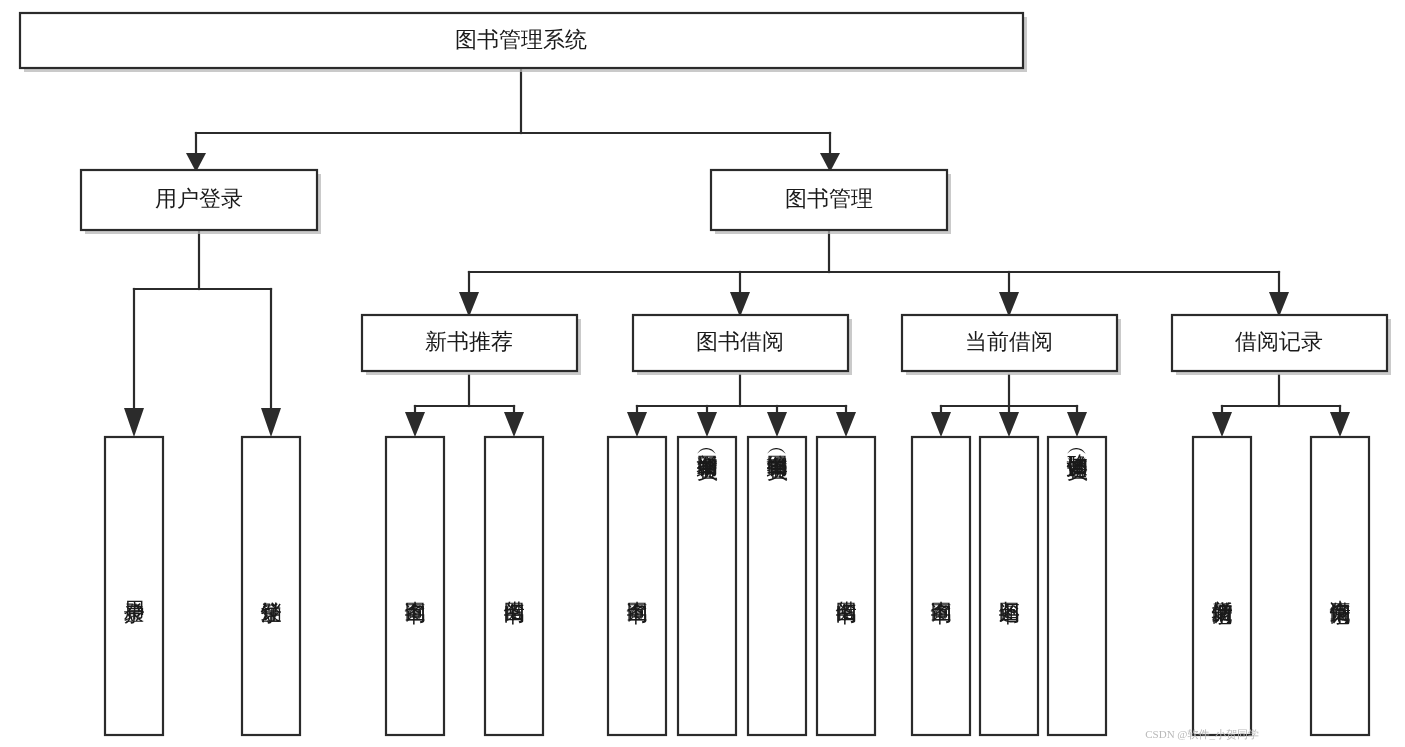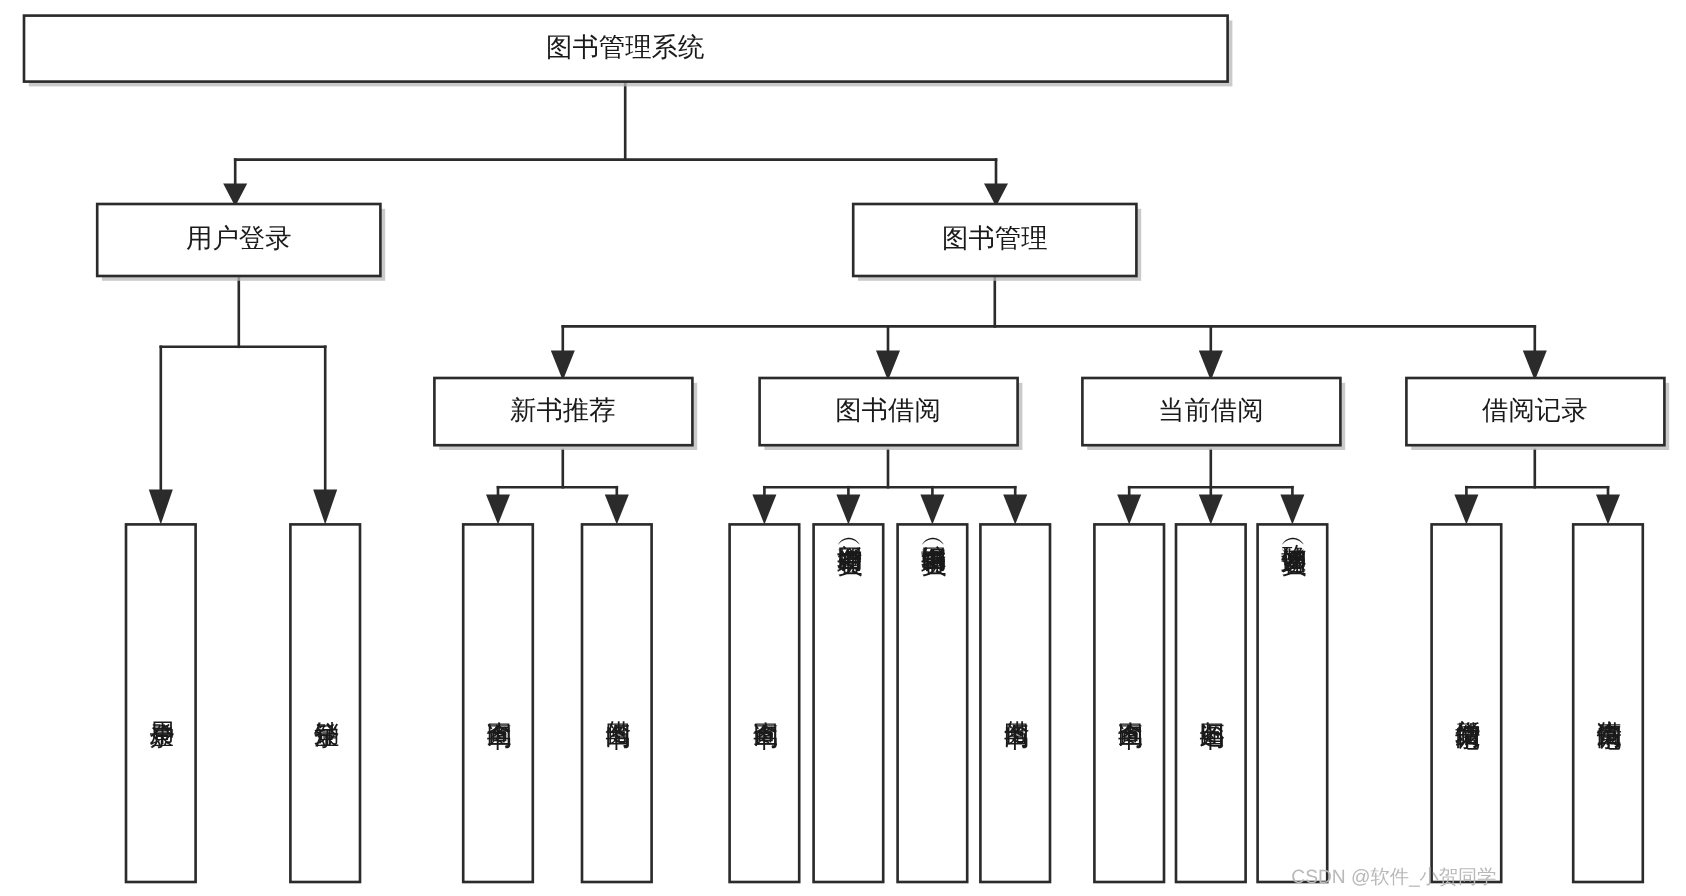--- a/index.html
+++ b/index.html
@@ -68,24 +68,24 @@
     font-family: "Liberation Sans", "DejaVu Sans", sans-serif;
     font-size: 21px;
     line-height: 1.06;
     color: #1a1a1a;
     letter-spacing: 1px;
     white-space: nowrap;
     text-align: center;
   }
   .watermark {
     position: absolute;
-    right: 12px;
+    right: 0;
     bottom: 5px;
-    font-family: Liberation Sans, sans-serif;
-    font-size: 16px;
+    font-family: Liberation Serif, serif;
+    font-size: 11px;
     color: #b9b9b9;
     white-space: nowrap;
     user-select: none;
   }
 </style>
 </head>
 <body>
 
 <div id="diagram-root">
 

